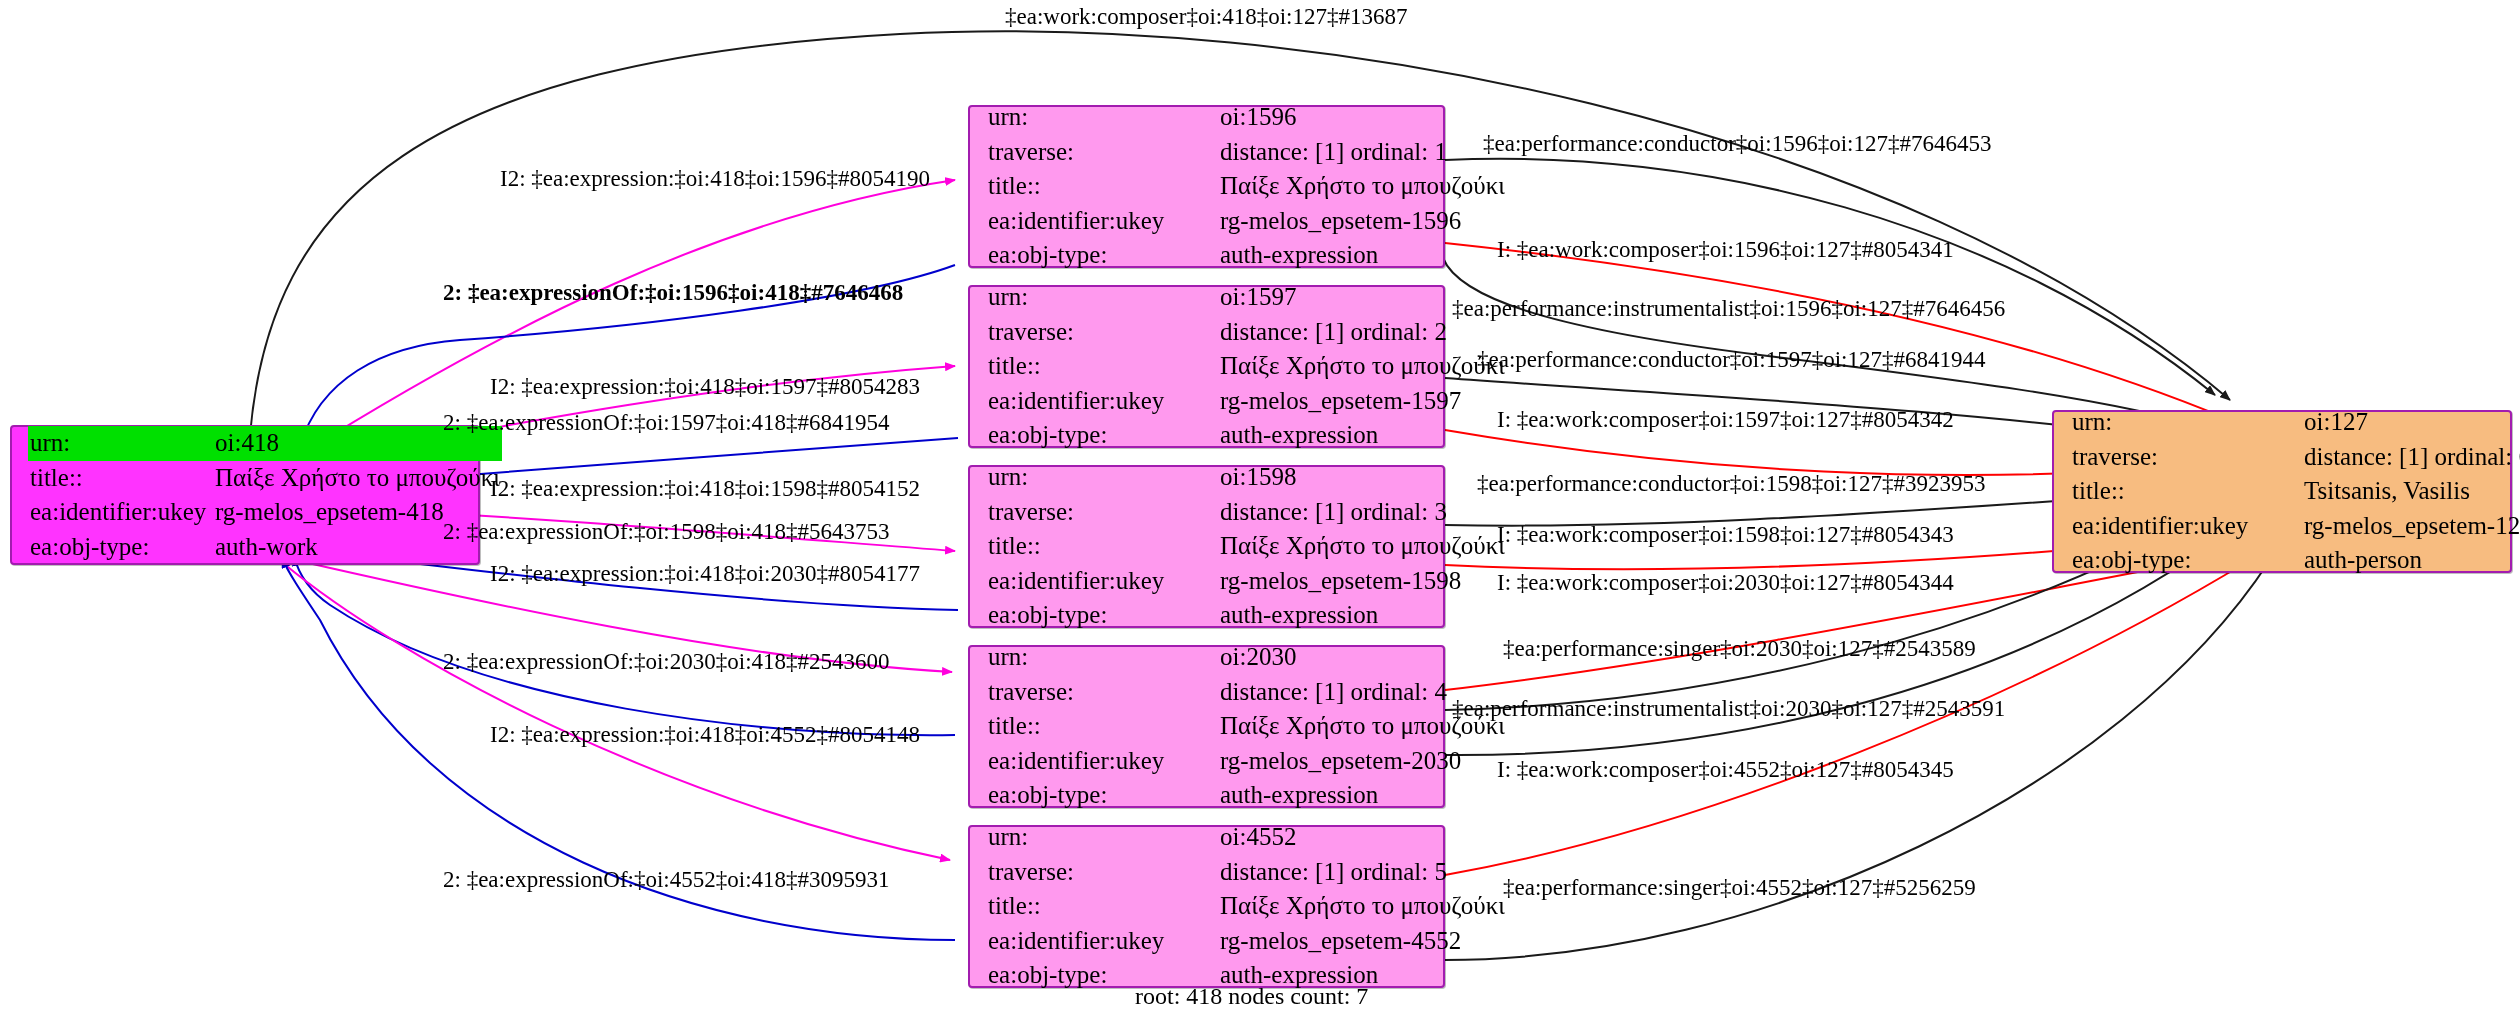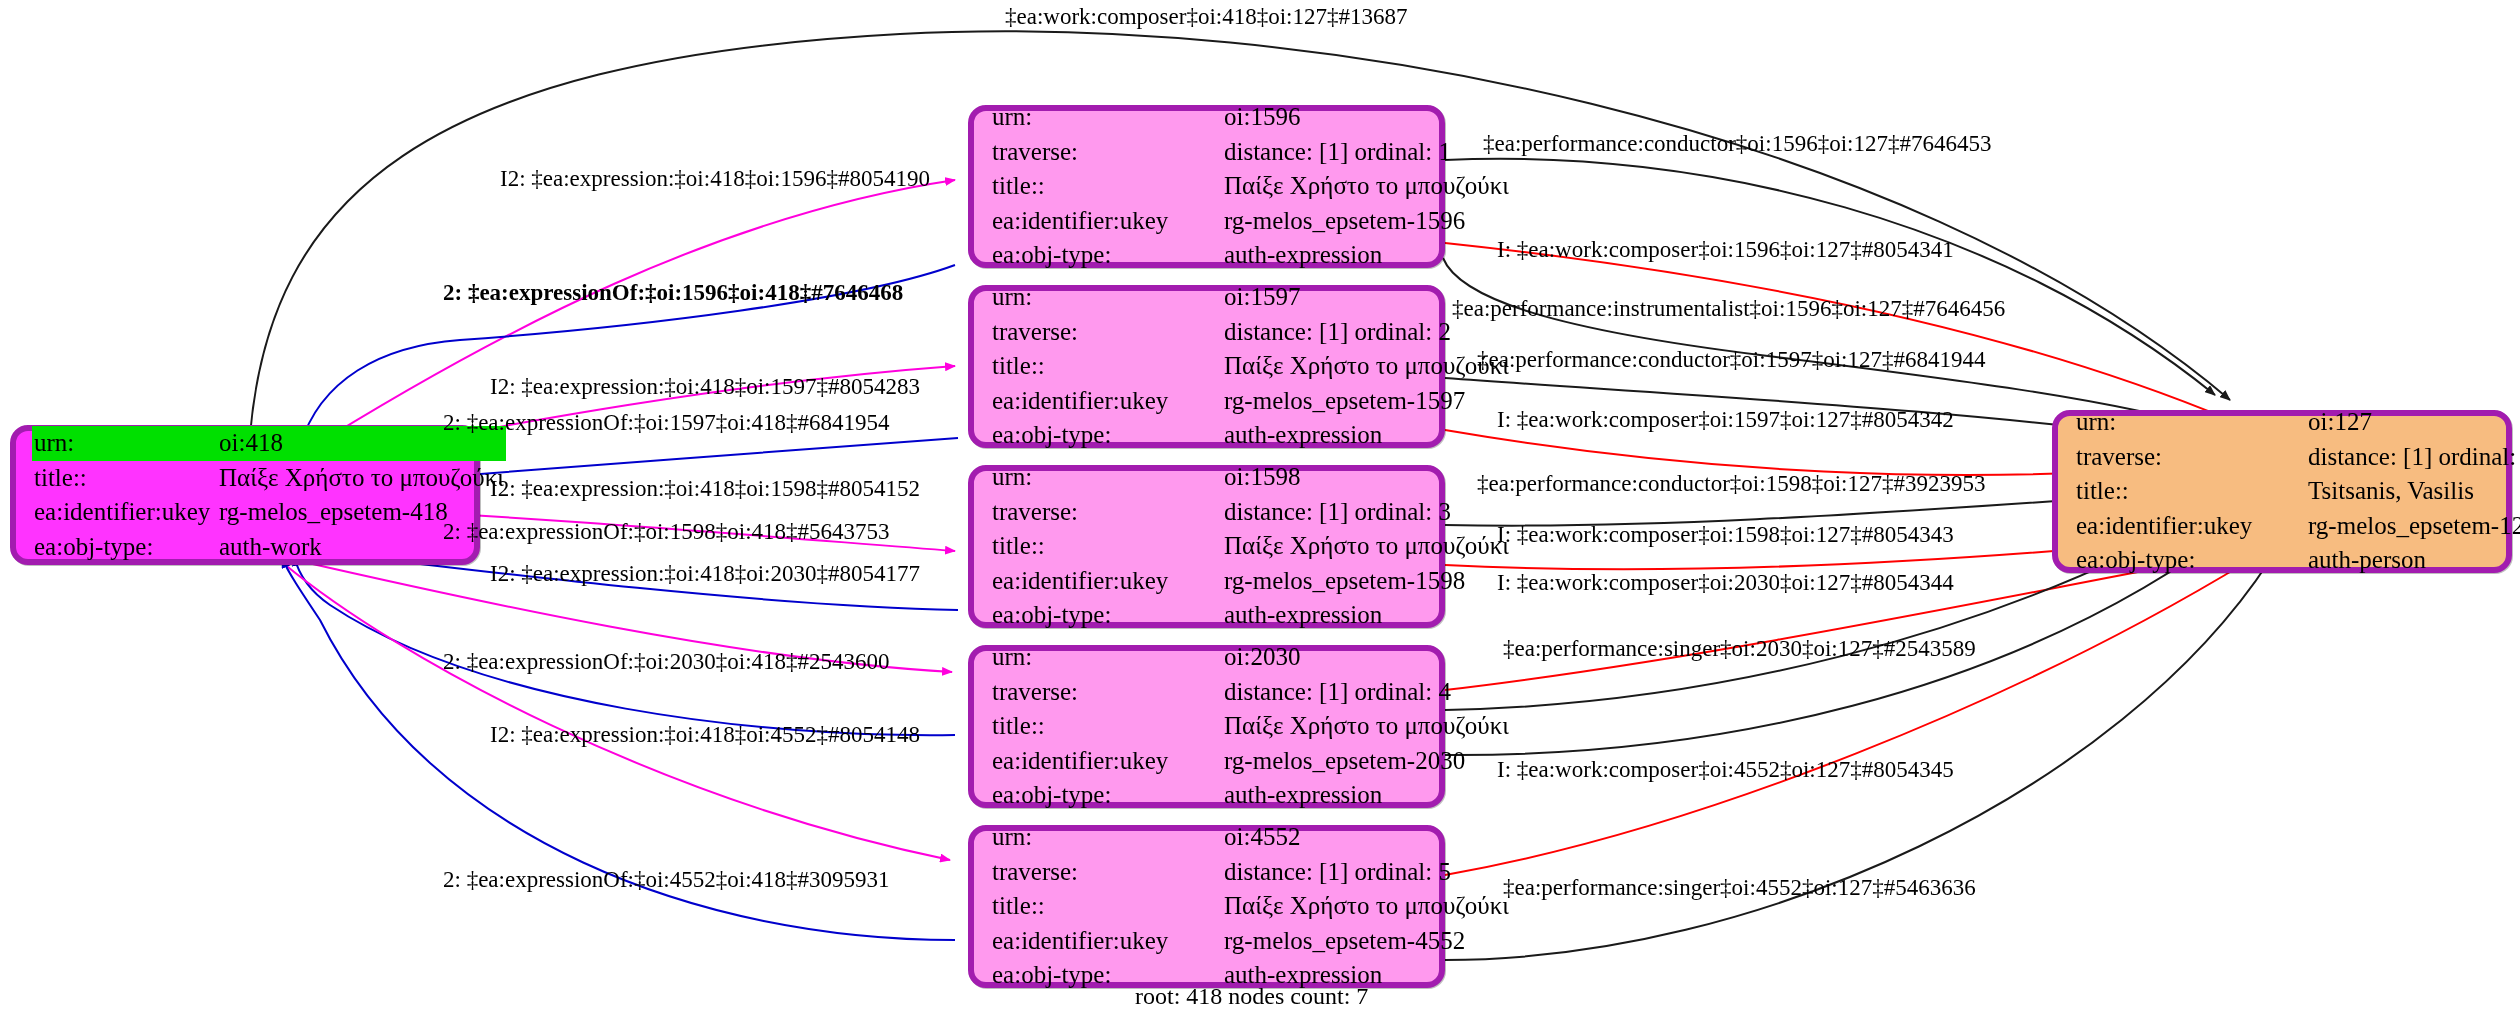--- a/index.html
+++ b/index.html
@@ -19,22 +19,22 @@
     position: absolute;
     left: 0;
     top: 0;
     width: 2520px;
     height: 1011px;
     pointer-events: none;
   }
   .node {
     position: absolute;
     box-sizing: border-box;
-    border: 6px solid #a21caf;
-    border-radius: 18px;
+    border: 2px solid #a21caf;
+    border-radius: 4px;
     padding: 10px 14px 10px 18px;
     display: grid;
     grid-template-columns: 232px 1fr;
     align-content: center;
     row-gap: 2px;
     font-size: 25px;
     line-height: 1.30;
     color: #000000;
     box-shadow: 1px 1px 0 rgba(0,0,0,0.25);
   }
@@ -251,18 +251,19 @@
 
   <div class="edge-label" style="left:1483px; top:132px;">‡ea:performance:conductor‡oi:1596‡oi:127‡#7646453</div>
   <div class="edge-label" style="left:1497px; top:238px;">I: ‡ea:work:composer‡oi:1596‡oi:127‡#8054341</div>
   <div class="edge-label" style="left:1452px; top:297px;">‡ea:performance:instrumentalist‡oi:1596‡oi:127‡#7646456</div>
   <div class="edge-label" style="left:1477px; top:348px;">‡ea:performance:conductor‡oi:1597‡oi:127‡#6841944</div>
   <div class="edge-label" style="left:1497px; top:408px;">I: ‡ea:work:composer‡oi:1597‡oi:127‡#8054342</div>
   <div class="edge-label" style="left:1477px; top:472px;">‡ea:performance:conductor‡oi:1598‡oi:127‡#3923953</div>
   <div class="edge-label" style="left:1497px; top:523px;">I: ‡ea:work:composer‡oi:1598‡oi:127‡#8054343</div>
   <div class="edge-label" style="left:1497px; top:571px;">I: ‡ea:work:composer‡oi:2030‡oi:127‡#8054344</div>
   <div class="edge-label" style="left:1503px; top:637px;">‡ea:performance:singer‡oi:2030‡oi:127‡#2543589</div>
+  <div class="edge-label" style="left:1452px; top:697px;">‡ea:performance:instrumentalist‡oi:2030‡oi:127‡#2543591</div>
   <div class="edge-label" style="left:1497px; top:758px;">I: ‡ea:work:composer‡oi:4552‡oi:127‡#8054345</div>
-  <div class="edge-label" style="left:1503px; top:876px;">‡ea:performance:singer‡oi:4552‡oi:127‡#5463636</div>
+  <div class="edge-label" style="left:1503px; top:876px;">‡ea:performance:singer‡oi:4552‡oi:127‡#5256259</div>
 
   <div class="caption" style="left:1135px; top:983px;">root: 418 nodes count: 7</div>
 
 </div>
 
 </body></html>

